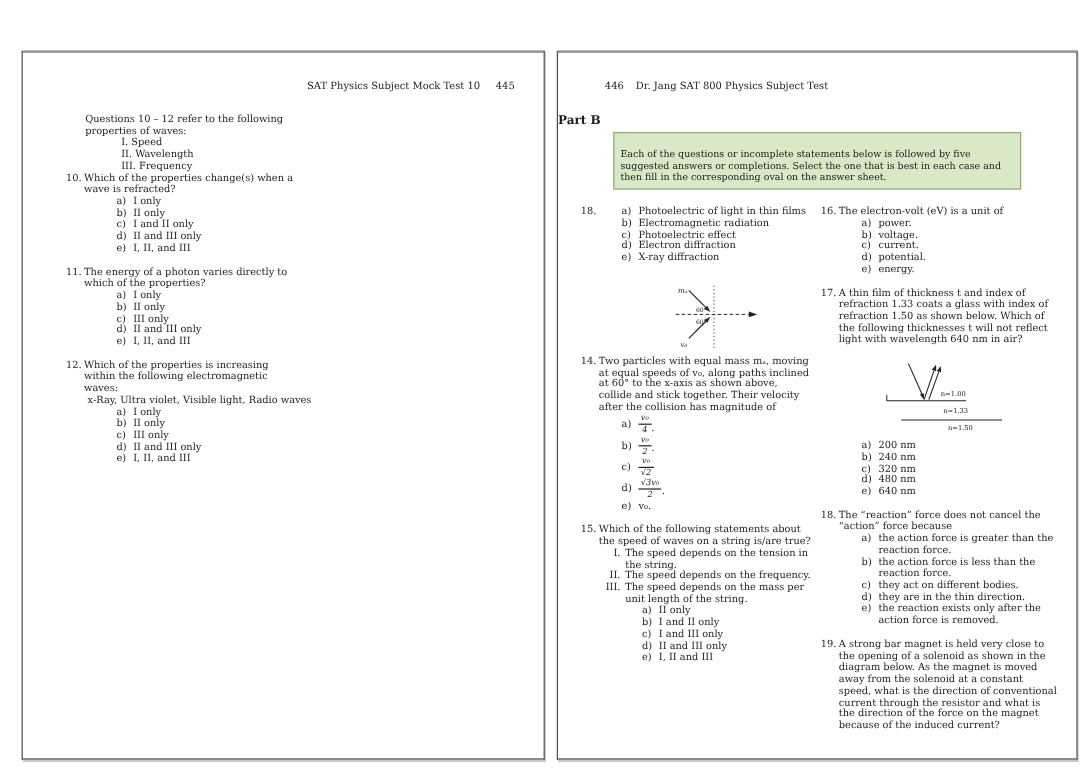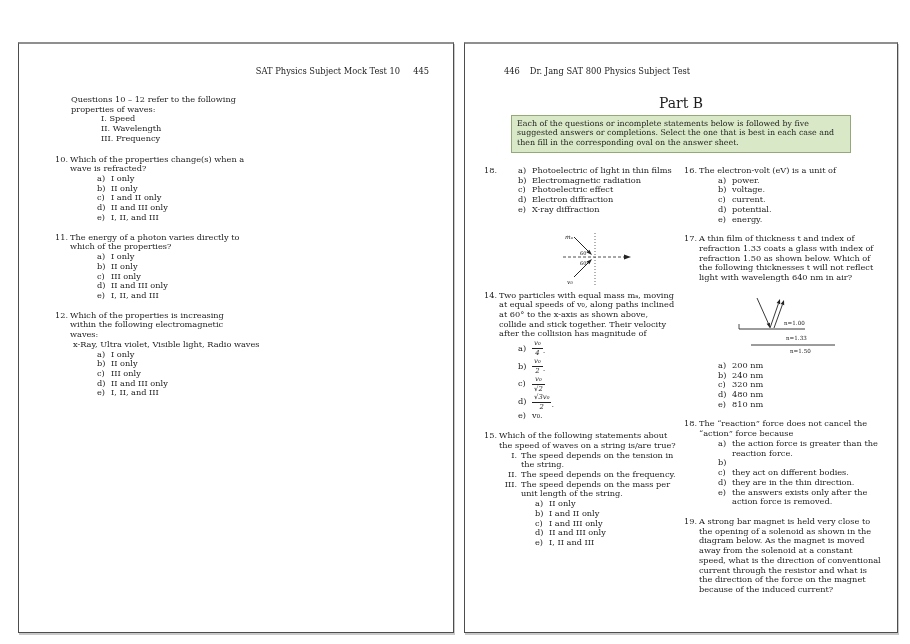--- a/index.html
+++ b/index.html
@@ -8,27 +8,27 @@
   .page{position:absolute;top:42px;height:591px;background:#fff;border:1px solid #4d4d4d;border-top:2px solid #8f8f8f;box-shadow:1px 2px 0 rgba(100,100,100,.35)}
   .page-left{left:18px;width:436px}
   .page-right{left:464px;width:434px}
   .hdr{position:absolute;top:23px;font-size:8.3px;line-height:1.1;white-space:nowrap}
   .hdr-lp{right:24px;text-align:right}
   .hdr-rp{left:39px;text-align:center}
   .hdr-lp .pagenum{margin-left:13px}
   .hdr-rp .pagenum{margin-right:10px}
   .lp-content{position:absolute;left:36px;top:51px;width:196px;font-size:8.2px;line-height:1.185}
   .rp-content{position:absolute;left:0;top:51px;width:100%;font-size:8.2px;line-height:1.185}
-  .part-title{text-align:center;font-weight:normal;font-size:14px;margin-bottom:3px}
-  .instructions{margin:0 auto;width:340px;background:#d9e8c6;border:1px solid #93aa78;padding:3px 5px 4px 5px;font-size:7.9px;line-height:1.24}
+  .part-title{font-weight:bold;font-size:10px;margin-bottom:3px}
+  .instructions{margin:0 auto;width:340px;background:#d9e8c6;border:1px solid #93aa78;padding:13px 5px 4px 5px;font-size:7.9px;line-height:1.24}
   .cols{display:flex;padding-left:19px;margin-top:13px}
   .col{font-size:8.2px;line-height:1.185}
   .col-l{width:193px;margin-right:7px}
   .col-r{width:198px}
-  .intro{margin-left:16px;margin-bottom:11px}
+  .intro{margin-left:16px;}
   .intro-items{margin-left:30px}
   .question{display:flex;margin-bottom:10px}
   .qnum{width:15px;flex:none}
   .qbody{flex:1;min-width:0}
   .qnote{white-space:nowrap;padding-left:3px}
   .opt{display:flex}
   .lp-content .opt{padding-left:27px}
   .col .opt{padding-left:19px}
   .col .opt.deep{padding-left:36px}
   .okey{width:14px;flex:none}
@@ -340,46 +340,47 @@
               <div class="opt">
                 <span class="okey">c)</span>
                 <span class="otext">320 nm</span>
               </div>
               <div class="opt">
                 <span class="okey">d)</span>
                 <span class="otext">480 nm</span>
               </div>
               <div class="opt">
                 <span class="okey">e)</span>
-                <span class="otext">810 nm</span>
+                <span class="otext">640 nm</span>
               </div>
             </div>
           </div>
           <div class="question">
             <div class="qnum">18.</div>
             <div class="qbody">
               <div class="qstem">The “reaction” force does not cancel the “action” force because</div>
               <div class="opt">
                 <span class="okey">a)</span>
                 <span class="otext">the action force is greater than the reaction force.</span>
               </div>
               <div class="opt">
                 <span class="okey">b)</span>
+                <span class="otext">the action force is less than the reaction force.</span>
               </div>
               <div class="opt">
                 <span class="okey">c)</span>
                 <span class="otext">they act on different bodies.</span>
               </div>
               <div class="opt">
                 <span class="okey">d)</span>
                 <span class="otext">they are in the thin direction.</span>
               </div>
               <div class="opt">
                 <span class="okey">e)</span>
-                <span class="otext">the answers exists only after the action force is removed.</span>
+                <span class="otext">the reaction exists only after the action force is removed.</span>
               </div>
             </div>
           </div>
           <div class="question">
             <div class="qnum">19.</div>
             <div class="qbody">
               <div class="qstem">A strong bar magnet is held very close to the opening of a solenoid as shown in the diagram below. As the magnet is moved away from the solenoid at a constant speed, what is the direction of conventional current through the resistor and what is the direction of the force on the magnet because of the induced current?</div>
             </div>
           </div>
         </div>

